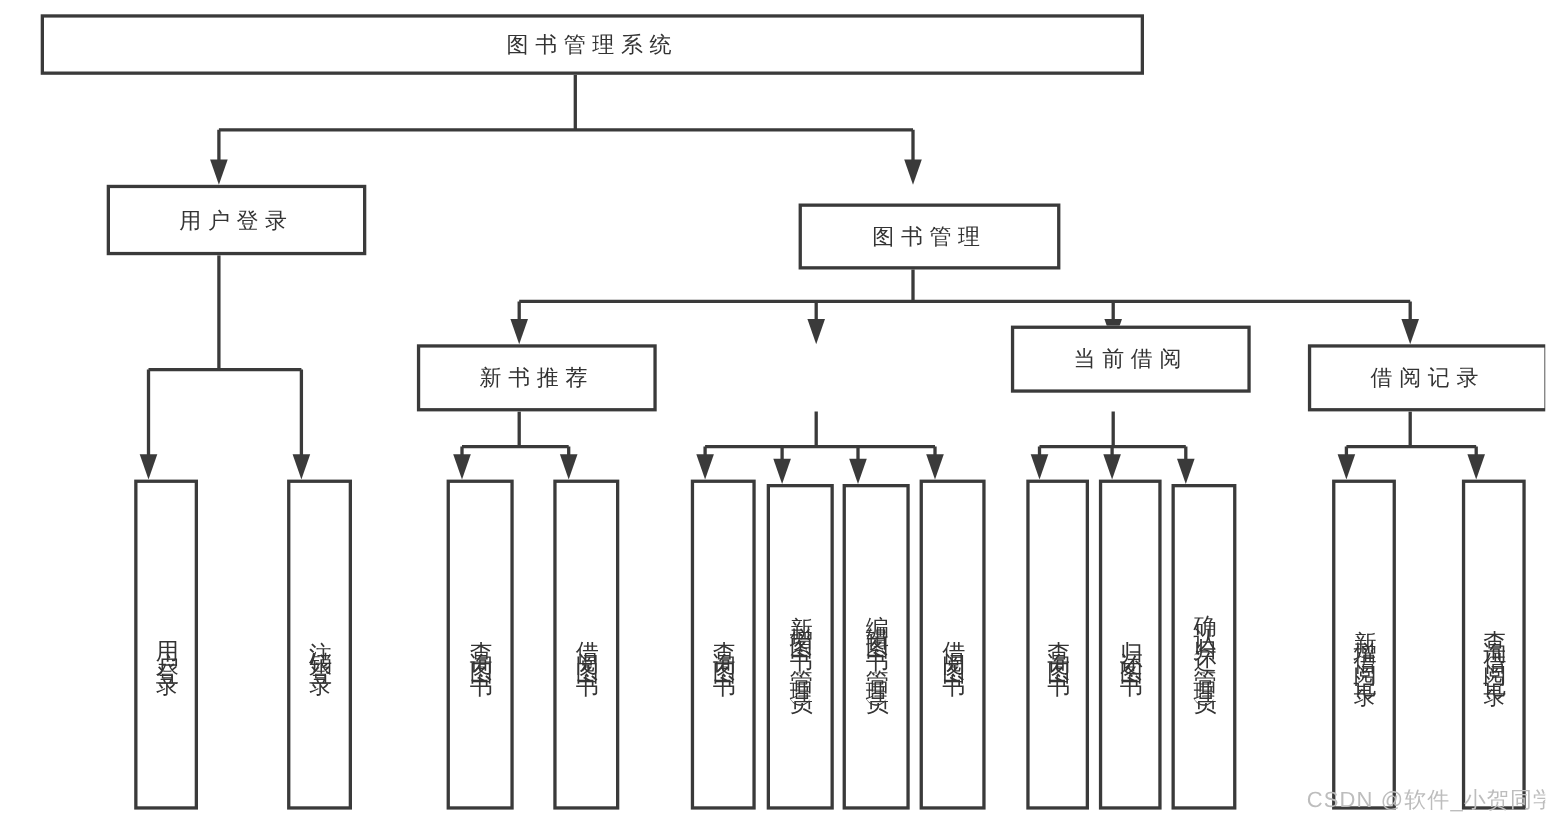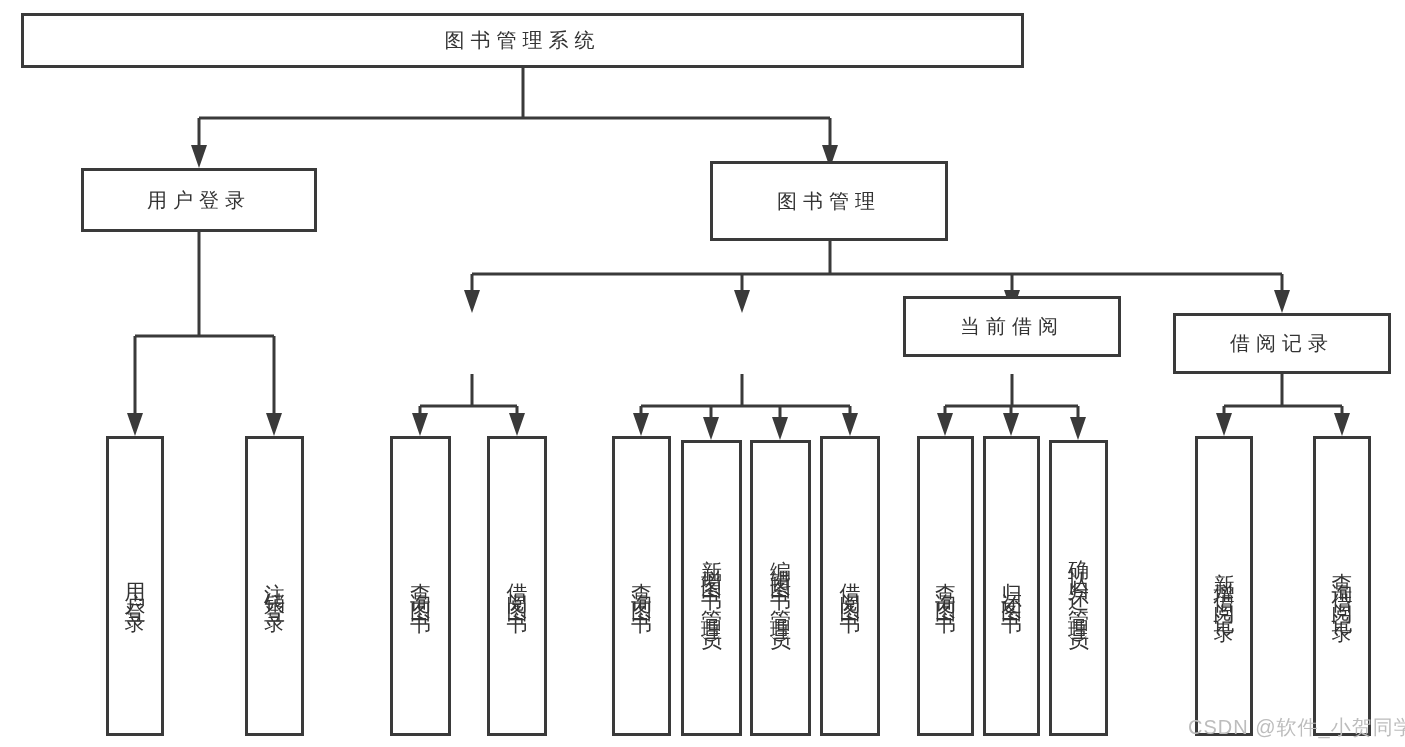--- a/index.html
+++ b/index.html
@@ -25,20 +25,21 @@
   .node{
     position:absolute;
     box-sizing:border-box;
     border:3px solid var(--line);
     background:var(--background);
     display:flex;align-items:center;justify-content:center;
     color:var(--node-text);
     font-size:20px;
     letter-spacing:6px;
     white-space:nowrap;
+    margin-left:16px;
   }
   .node.v{
     writing-mode:vertical-rl;
     font-size:21px;
     letter-spacing:10px;
   }
   .watermark{
     position:absolute;
     left:1188px;top:714px;
     font-size:20px;
@@ -98,22 +99,23 @@
     <g>
       <path class="l" d="M1282 374 V406 M1224 406 H1342 M1224 406 V414 M1342 406 V414"></path>
       <path class="a" d="M1216 413 H1232 L1224 436 Z"></path>
       <path class="a" d="M1334 413 H1350 L1342 436 Z"></path>
     </g>
   </svg>
 
   <div class="node" style="left:21px;top:13px;width:1003px;height:55px">图书管理系统</div>
 
   <div class="node" style="left:81px;top:168px;width:236px;height:64px">用户登录</div>
-  <div class="node" style="left:710px;top:161px;width:238px;height:80px">图书管理</div>
+  <div class="node" style="left:710px;top:185px;width:238px;height:60px">图书管理</div>
 
+  <div class="node" style="left:363px;top:313px;width:218px;height:61px">新书推荐</div>
   <div class="node" style="left:903px;top:296px;width:218px;height:61px">当前借阅</div>
   <div class="node" style="left:1173px;top:313px;width:218px;height:61px">借阅记录</div>
 
   <div class="node v" style="left:106px;top:436px;width:58px;height:300px">用户登录</div>
   <div class="node v" style="left:245px;top:436px;width:59px;height:300px">注销登录</div>
 
   <div class="node v" style="left:390px;top:436px;width:61px;height:300px">查询图书</div>
   <div class="node v" style="left:487px;top:436px;width:60px;height:300px">借阅图书</div>
 
   <div class="node v" style="left:612px;top:436px;width:59px;height:300px">查询图书</div>

